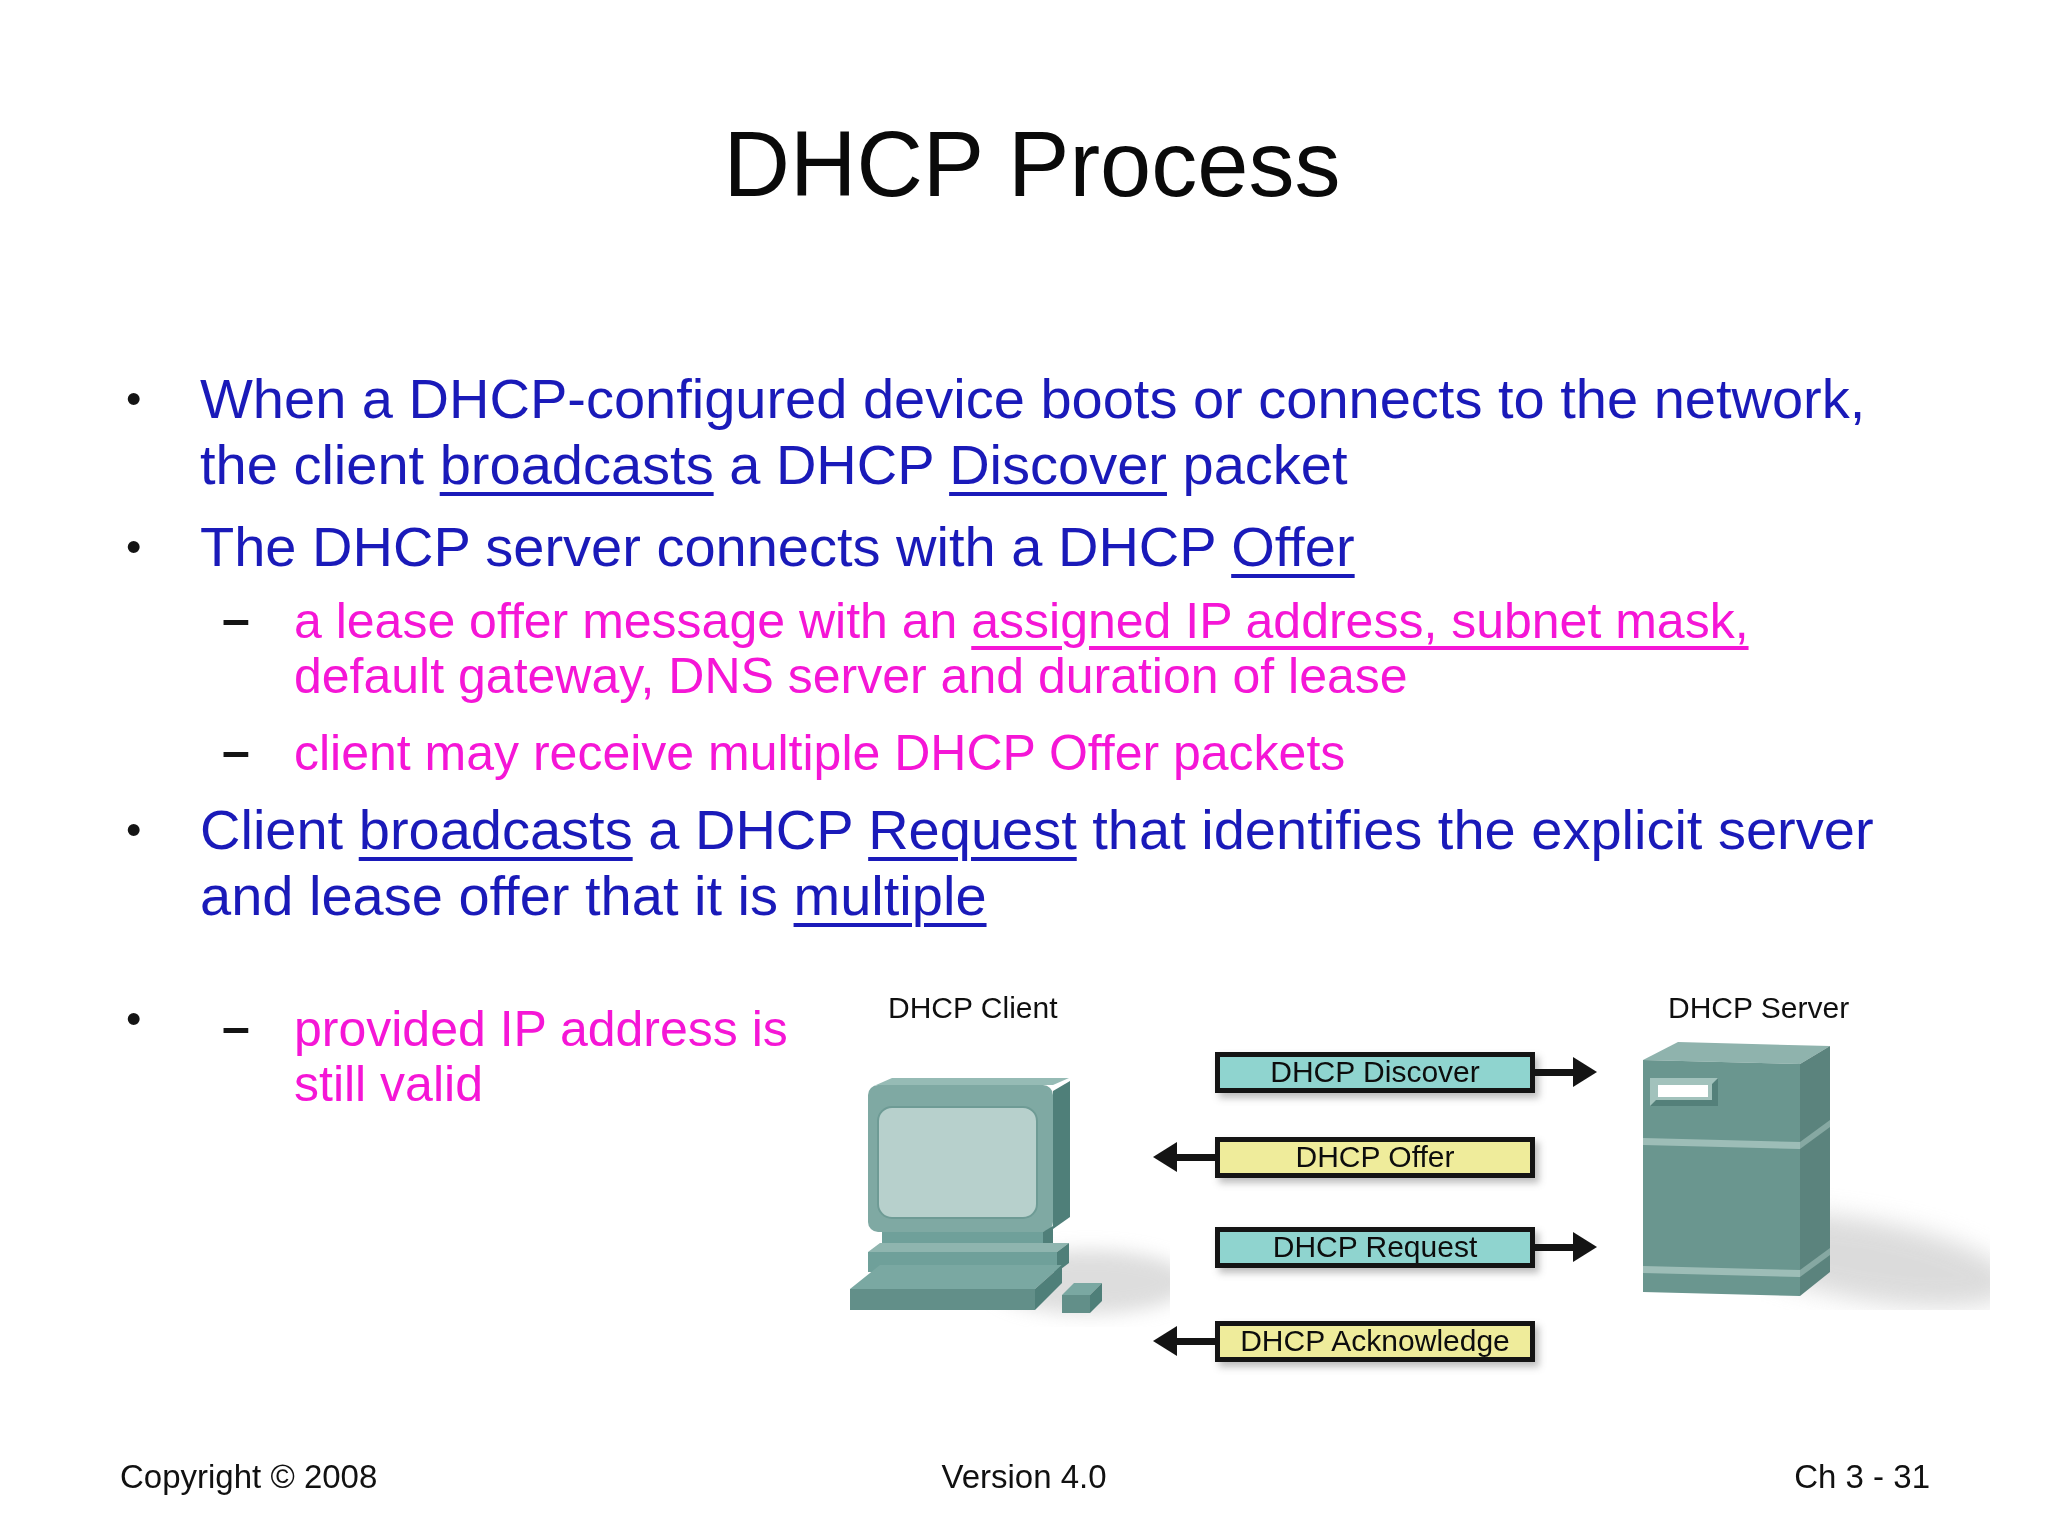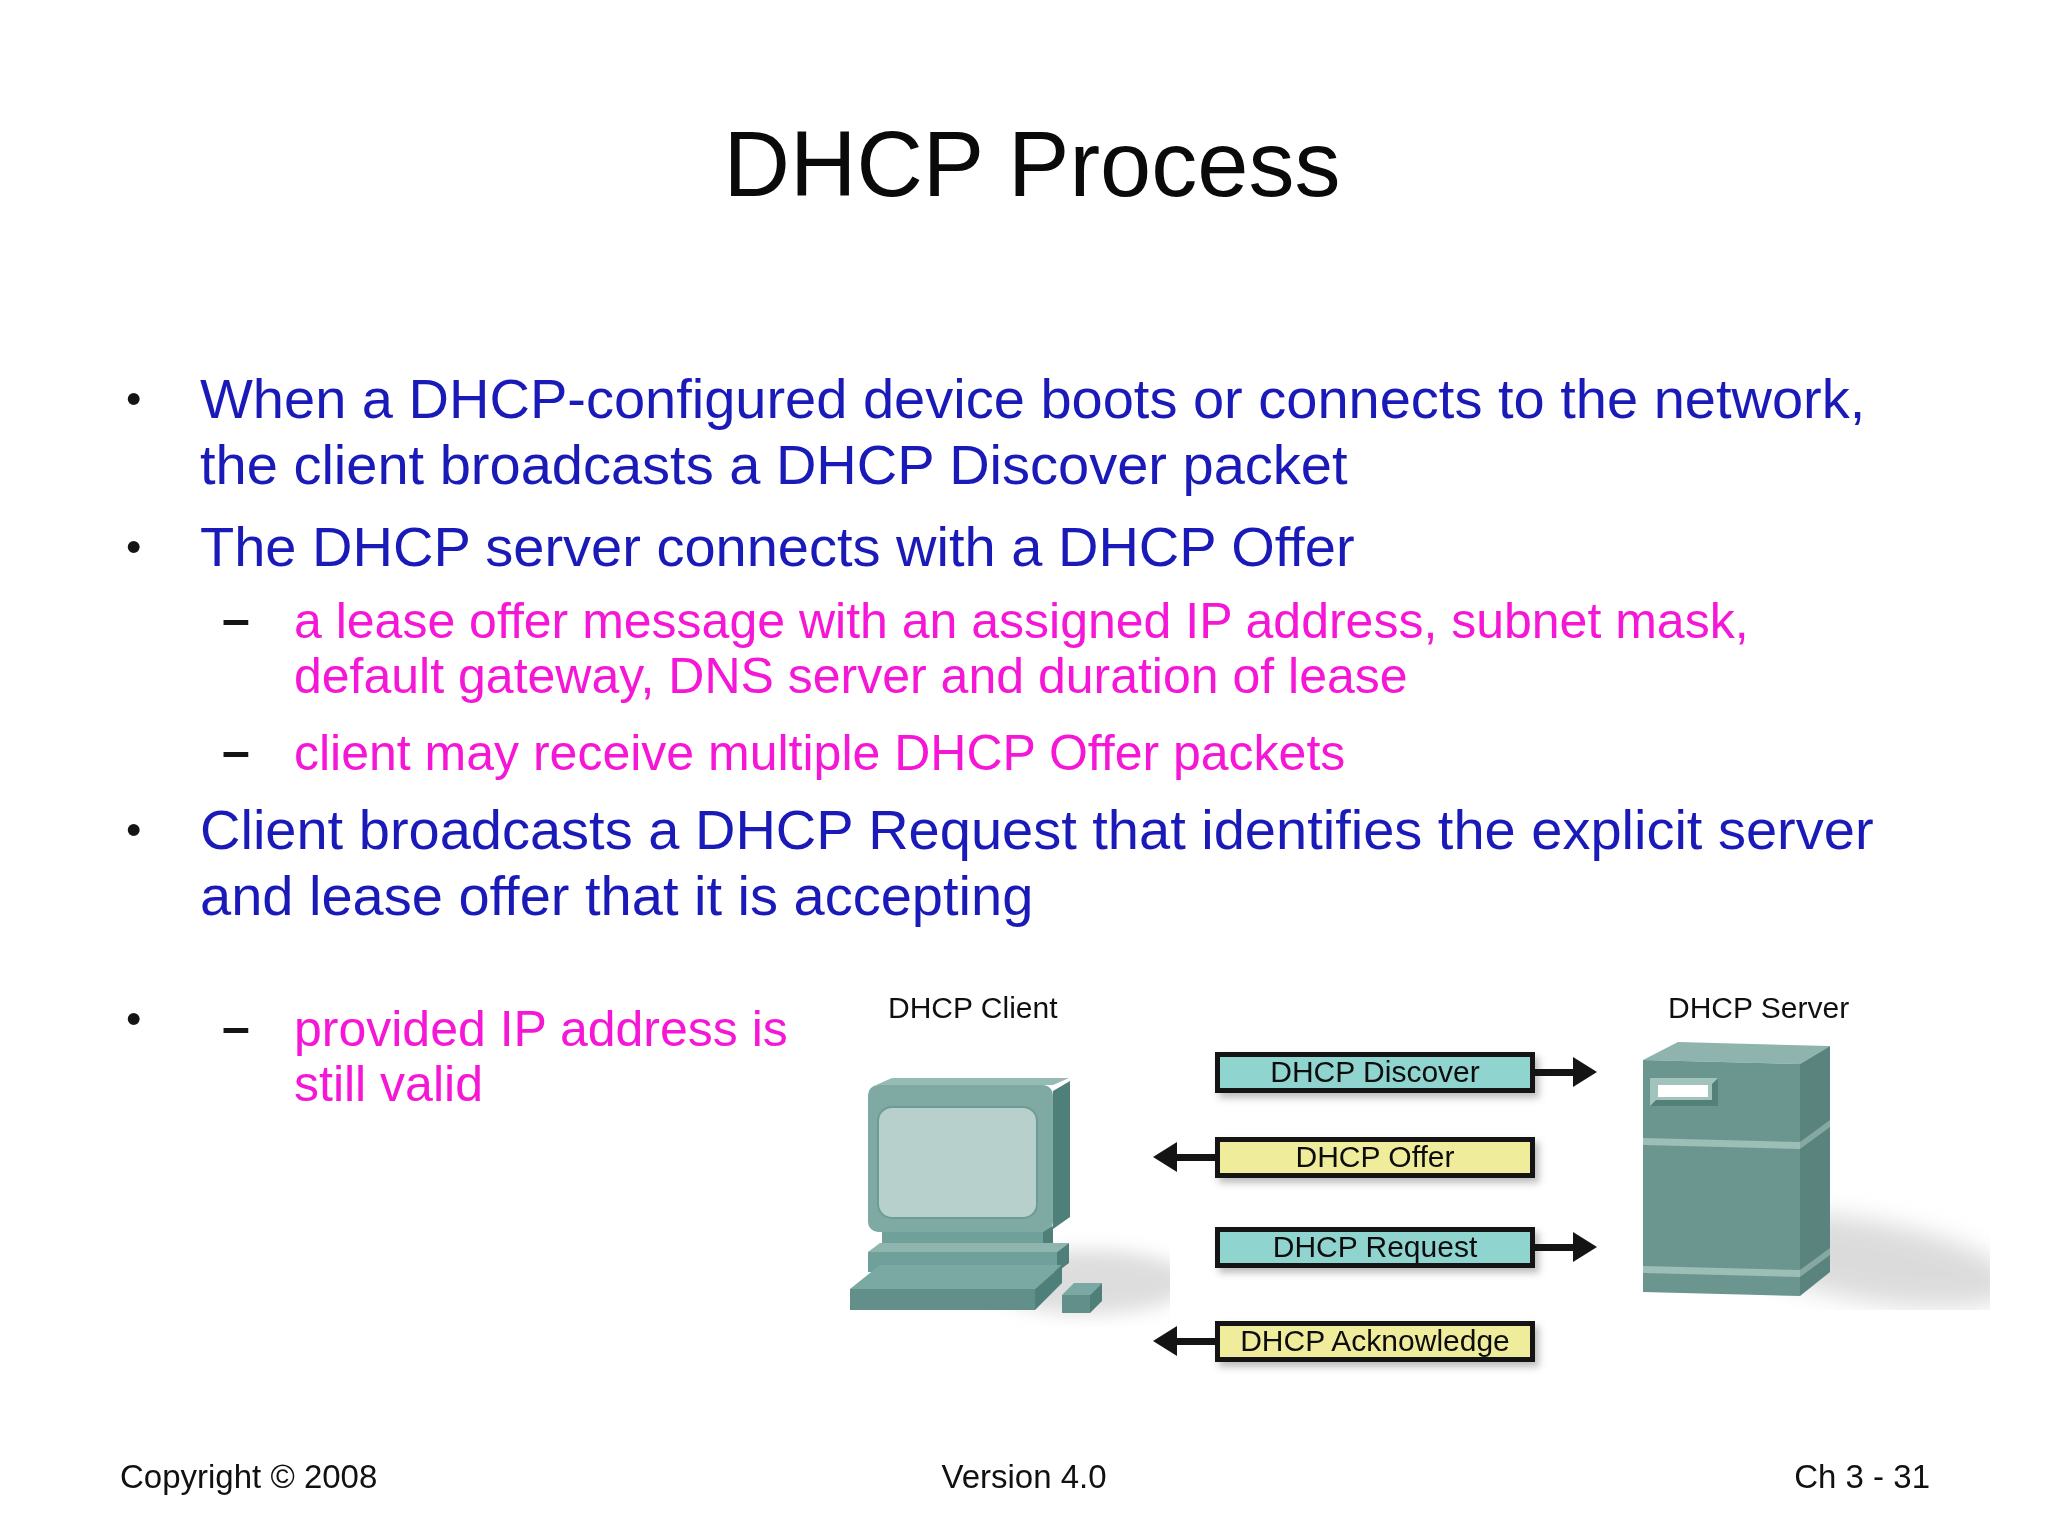--- a/index.html
+++ b/index.html
@@ -21,21 +21,21 @@
   .bullet.main{padding-left:82px;font-size:56px;line-height:66px;color:var(--bullet-blue);}
   .bullet.sub{padding-left:176px;font-size:50px;line-height:55px;color:var(--sub-magenta);}
   .bullet .marker{position:absolute;color:#141414;}
   .bullet.main .marker{left:8px;top:0;font-size:44px;line-height:66px;}
   .bullet.sub .marker{left:104px;top:-2px;font-size:50px;line-height:55px;font-weight:700;}
   .bullets-top .bullet:nth-child(2){margin-top:16px;}
   .bullets-top .bullet:nth-child(3){margin-top:14px;}
   .bullets-top .bullet:nth-child(4){margin-top:22px;}
   .bullets-top .bullet:nth-child(5){margin-top:16px;}
   .bullets-bottom .bullet:nth-child(2){margin-top:16px;}
-  .u{text-decoration-thickness:4px;text-underline-offset:8px;}
+  .u{text-decoration:underline;text-decoration-thickness:4px;text-underline-offset:8px;}
   
   .diagram{position:absolute;left:840px;top:985px;width:1200px;height:430px;}
   .dg-label{position:absolute;font-size:30px;color:#101010;}
   .dg-label.client{left:48px;top:6px;}
   .dg-label.server{left:828px;top:6px;}
   .icon-client{position:absolute;left:10px;top:92px;width:320px;height:250px;}
   .icon-server{position:absolute;left:790px;top:55px;width:360px;height:270px;}
   .msg-seq{position:absolute;left:313px;top:0;width:500px;height:430px;}
   .msg-row{position:absolute;left:0;width:100%;height:58px;display:flex;align-items:center;}
   .msg-row:nth-child(1){top:58px;}
@@ -93,21 +93,21 @@
         <span class="btext"><span>a lease offer message with an </span><span class="u">assigned IP address, subnet mask,</span><span>
 default gateway, DNS server and duration of lease</span></span>
       </div>
       <div class="bullet sub">
         <span class="marker">–</span>
         <span class="btext"><span>client may receive multiple DHCP Offer packets</span></span>
       </div>
       <div class="bullet main">
         <span class="marker">•</span>
         <span class="btext"><span>Client </span><span class="u">broadcasts</span><span> a DHCP </span><span class="u">Request</span><span> that identifies the explicit server
-and lease offer that it is </span><span class="u">accepting</span></span>
+and lease offer that it is </span><span class="u">multiple</span></span>
       </div>
     </div>
 
   <div class="bullets bullets-bottom">
       <div class="bullet main">
         <span class="marker">•</span>
       </div>
       <div class="bullet sub">
         <span class="marker">–</span>
         <span class="btext"><span>provided IP address is

